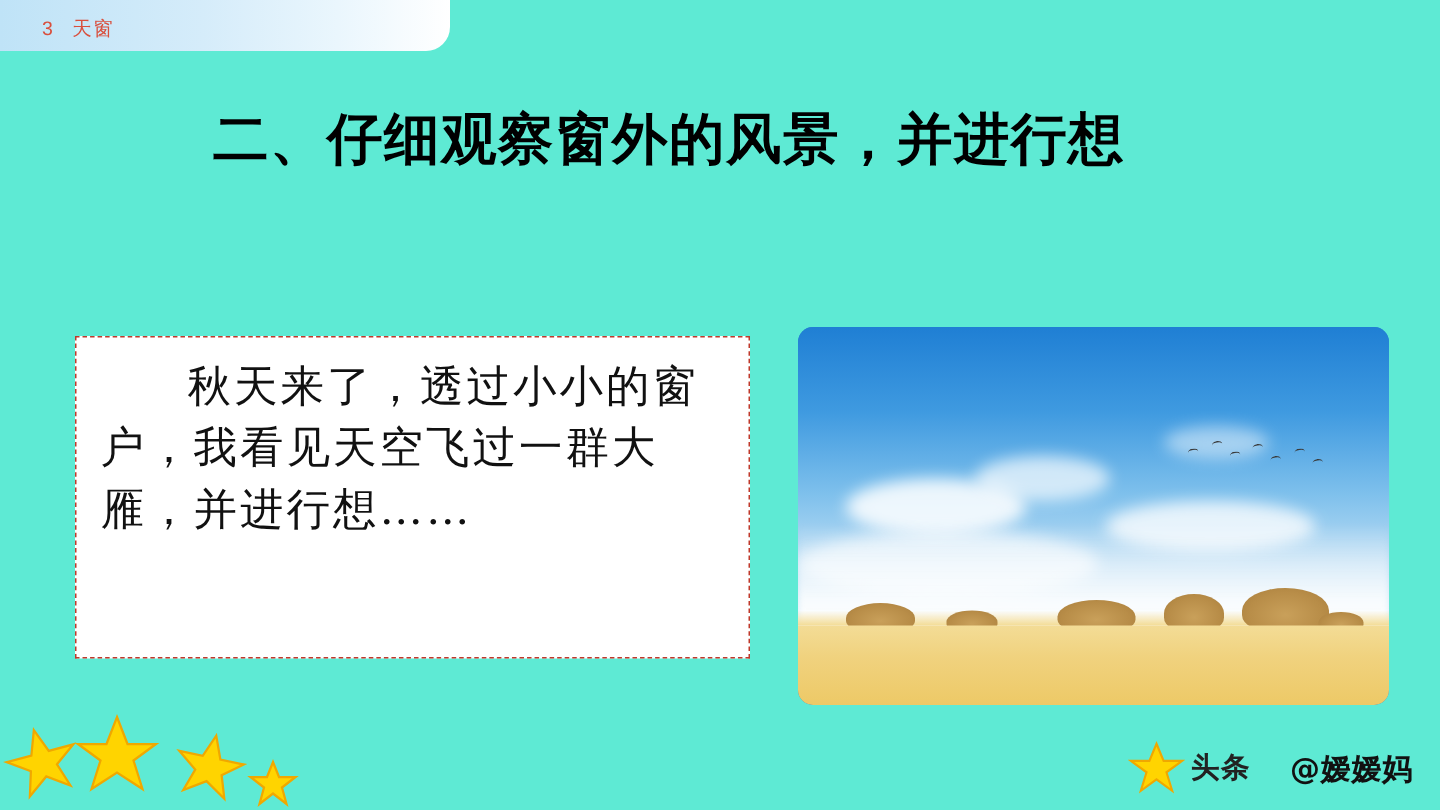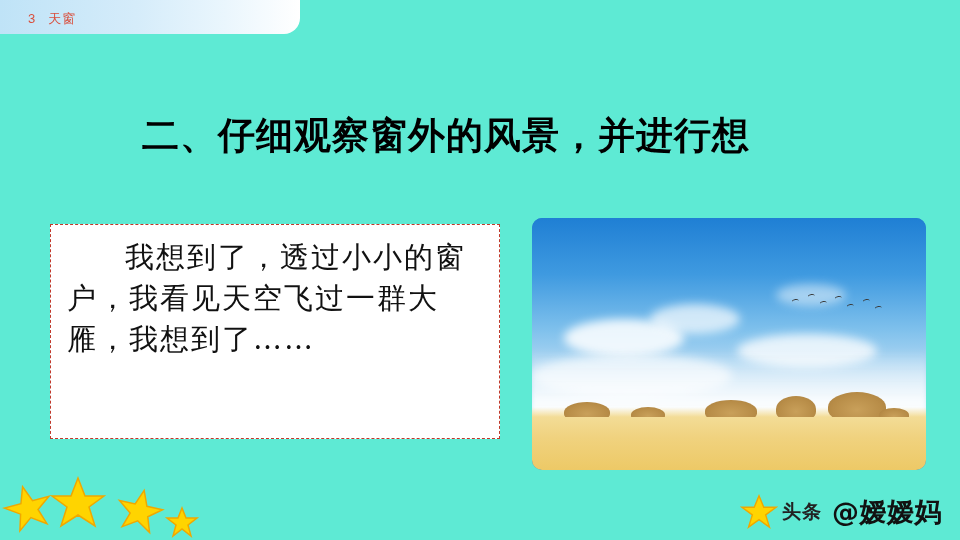--- a/index.html
+++ b/index.html
@@ -50,21 +50,20 @@
     left: 50px;
     top: 66px;
     width: 870px;
     text-align: left;
     font-family: "DejaVu Sans", sans-serif;
     font-size: 37px;
     line-height: 1.45;
     color: #000000;
     font-weight: 700;
     letter-spacing: 1px;
-    margin-top: 43px;
   }
   .title-line1 { text-indent: 92px; }
   .title-line2 { text-indent: 0px; }
 
   
   .answer-box {
     position: absolute;
     left: 50px;
     top: 224px;
     width: 450px;
@@ -176,26 +175,26 @@
   .wm-star {
     width: 38px;
     height: 38px;
     margin-right: 4px;
   }
   .wm-toutiao {
     font-family: "DejaVu Sans", sans-serif;
     font-size: 19px;
     color: #222222;
     font-weight: 700;
-    margin-right: 10px;
+    margin-right: 26px;
     letter-spacing: 1px;
   }
   .wm-at {
     font-family: "DejaVu Sans", sans-serif;
-    font-size: 27px;
+    font-size: 20px;
     color: #111111;
     font-weight: 700;
     letter-spacing: 0.5px;
     text-align: center;
   }
 </style>
 </head>
 <body>
 
 <div class="slide">
@@ -204,21 +203,21 @@
     <div class="header-text">
       <span class="header-num">3</span><span>天窗</span>
     </div>
   </div>
 
   <div class="title-block">
     <div class="title-line1">二、仔细观察窗外的风景，并进行想</div>
   </div>
 
   <div class="answer-box">
-    <div class="answer-text">我想到了，透过小小的窗户，我看见天空飞过一群大雁，我想到了……</div>
+    <div class="answer-text">秋天来了，透过小小的窗户，我看见天空飞过一群大雁，并进行想……</div>
   </div>
 
   <div class="photo">
     <div class="sky"></div>
     <div class="cloud c1"></div>
     <div class="cloud c2"></div>
     <div class="cloud c3"></div>
     <div class="cloud c4"></div>
     <div class="cloud c5"></div>
     <div class="haze"></div>

